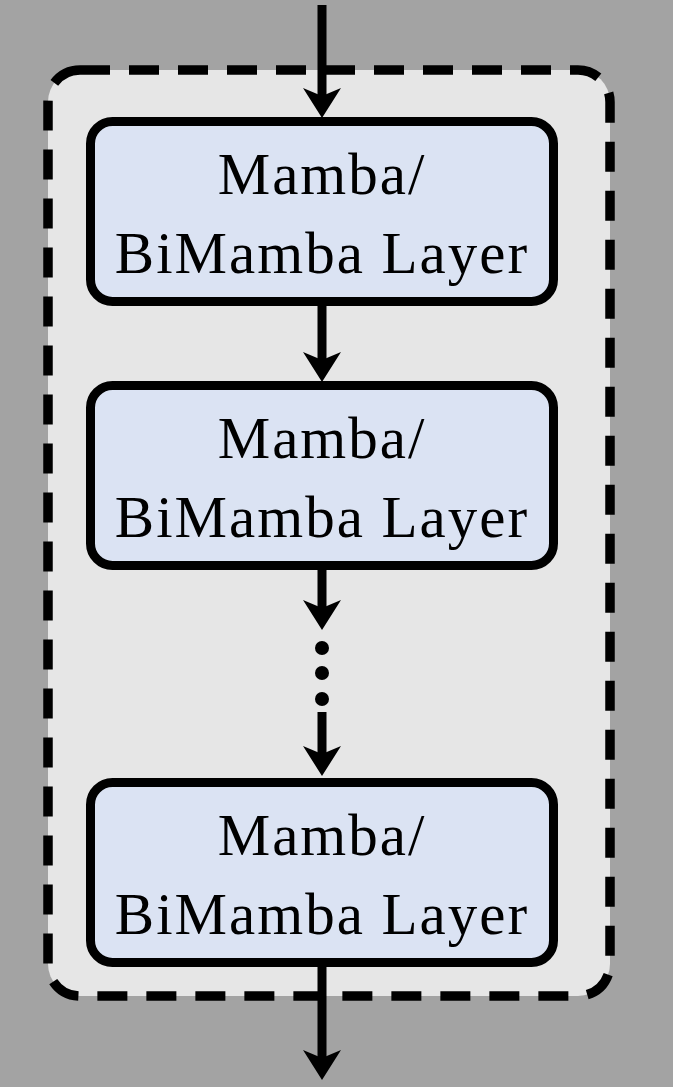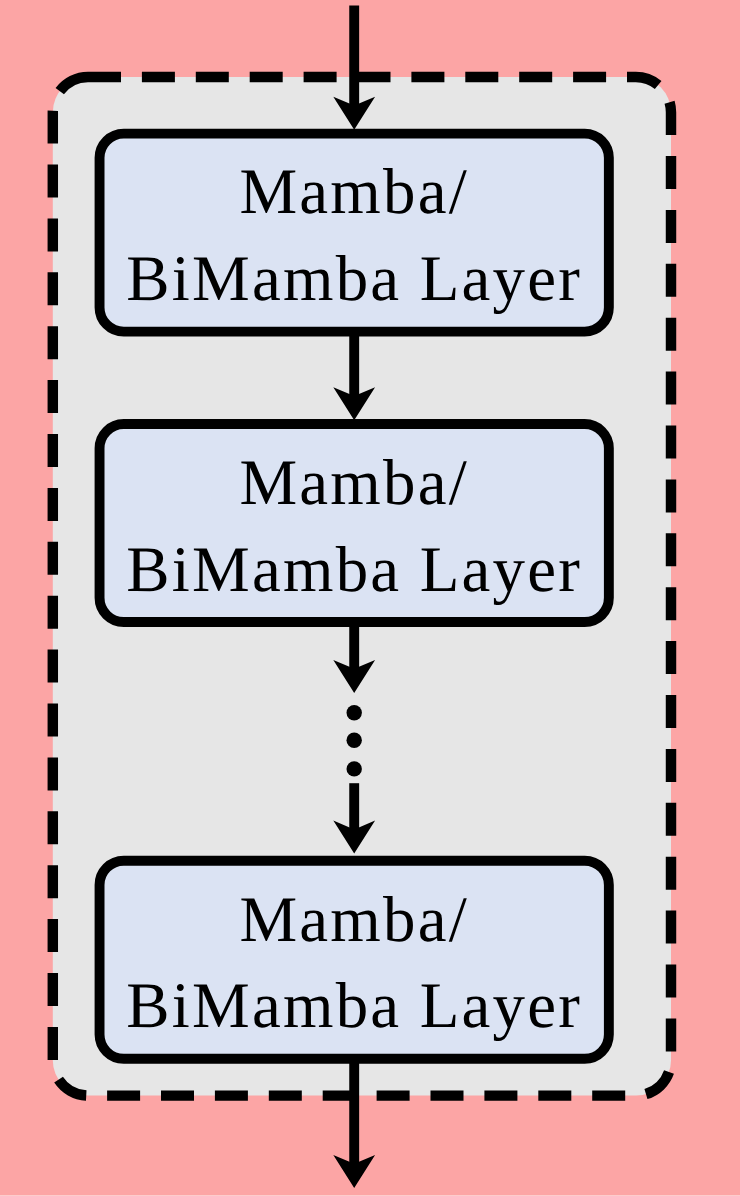--- a/index.html
+++ b/index.html
@@ -4,21 +4,21 @@
 <style>
   html, body {
     margin: 0;
     padding: 0;
     background: #ffffff;
   }
   .stage {
     position: relative;
     width: 673px;
     height: 1087px;
-    background: #fca5a5;
+    background: #a3a3a3;
     overflow: hidden;
   }
   svg { display: block; }
   .layer-rect {
     stroke: #000000;
     stroke-width: 9;
   }
   .container-rect {
     stroke: #000000;
     stroke-width: 9.5;

